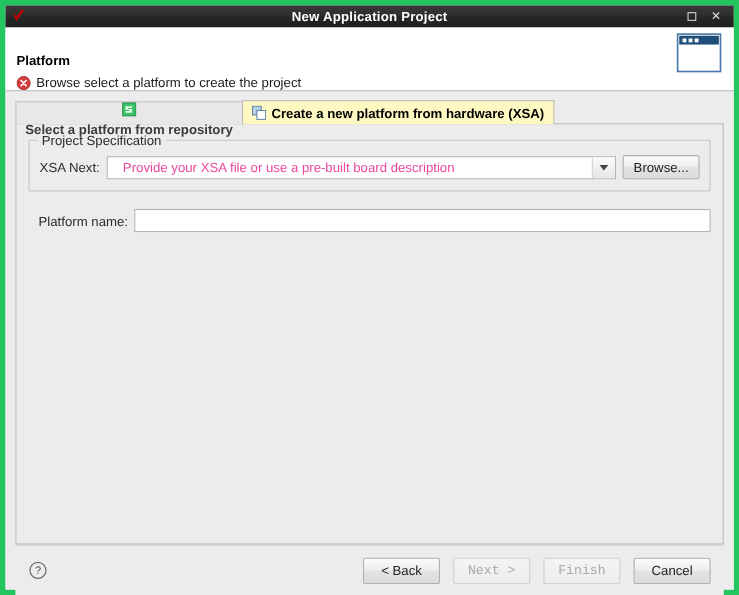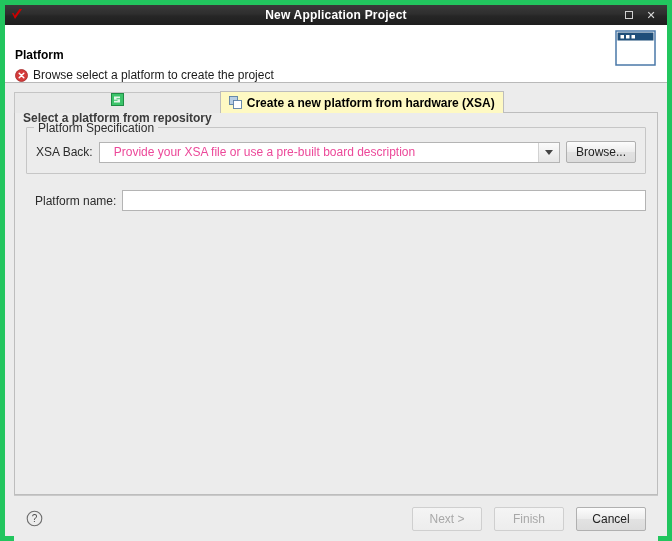--- a/index.html
+++ b/index.html
@@ -264,20 +264,21 @@
     border-radius: 2px;
     box-sizing: border-box;
     cursor: default;
     font-family: "Liberation Sans", sans-serif;
     white-space: nowrap;
   }
   .btn.disabled {
     color: #a8a8a8;
     background: linear-gradient(to bottom, #f4f4f4, #ededed);
     border-color: #cfcfcf;
+    font-family: Liberation Mono, monospace;
   }
 
   .name-row {
     display: flex;
     align-items: center;
     gap: 6px;
     margin: 16px 3px 0 3px;
     padding-left: 9px;
   }
   .text-input {
@@ -386,23 +387,23 @@
             <rect x="4.5" y="4.5" width="8" height="8" fill="#ffffff" stroke="#5b7fa6" stroke-width="0.9"></rect>
           </svg>
         </span>
         <span>Create a new platform from hardware (XSA)</span>
       </div>
     </div>
 
     <div class="tab-panel">
 
       <div class="groupbox">
-        <span class="groupbox-title">Platform Specification</span>
+        <span class="groupbox-title">Project Specification</span>
         <div class="field-row">
-          <span class="field-label">XSA Back:</span>
+          <span class="field-label">XSA Next:</span>
           <div class="combo">
             <span class="combo-text">Provide your XSA file or use a pre-built board description</span>
             <span class="combo-arrow">
               <span class="caret"></span>
             </span>
           </div>
           <button class="btn">Browse...</button>
         </div>
       </div>
 
@@ -414,20 +415,21 @@
     </div>
 
     <div class="footer">
       <span class="help-icon">
         <svg width="17" height="17" viewBox="0 0 17 17">
           <circle cx="8.5" cy="8.5" r="7.3" fill="#ececec" stroke="#6e6e6e" stroke-width="1.1"></circle>
           <text x="8.5" y="12.2" font-family="Liberation Sans, sans-serif" font-size="10" fill="#4a4a4a" text-anchor="middle">?</text>
         </svg>
       </span>
       <div class="footer-buttons">
+        <button class="btn">&lt; Back</button>
         <button class="btn disabled" disabled="">Next &gt;</button>
         <button class="btn disabled" disabled="">Finish</button>
         <button class="btn">Cancel</button>
       </div>
     </div>
 
   </div>
 </div>
 
 </body></html>

